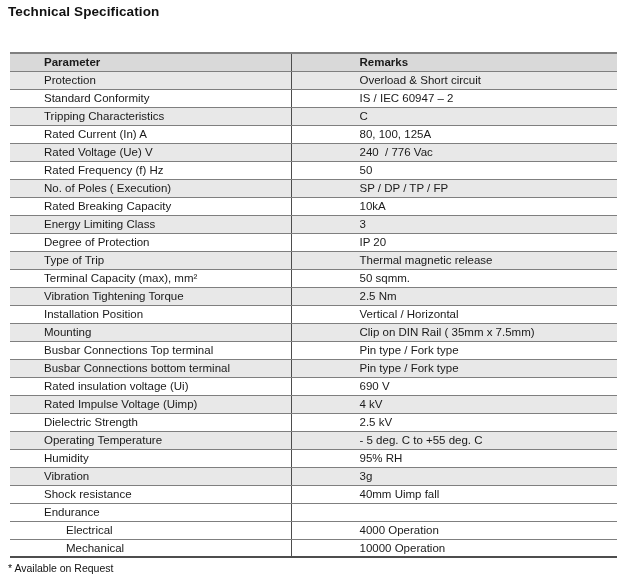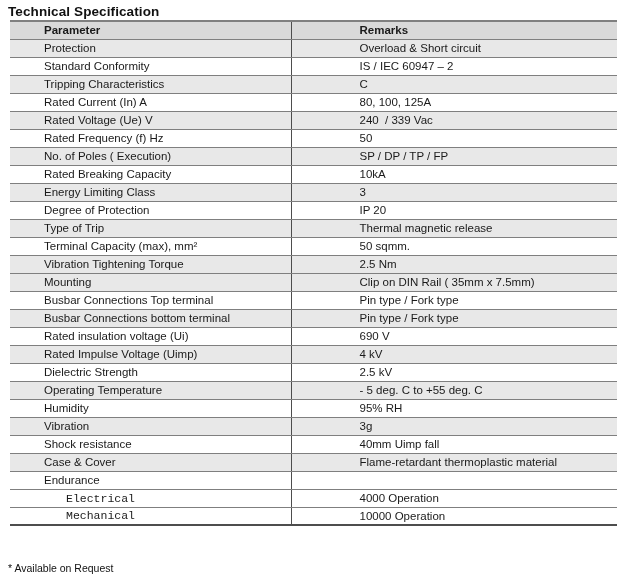--- a/index.html
+++ b/index.html
@@ -19,21 +19,21 @@
   }
   .page { position: relative; width: 624px; height: 582px; overflow: hidden; }
   .doc-title {
     position: absolute; top: 4px; left: 8px;
     margin: 0;
     font-size: 13.5px; font-weight: bold;
     color: #111111;
     letter-spacing: 0.1px;
   }
   table.spec-table {
-    position: absolute; top: 20px; left: 10px;
+    position: absolute; top: 52px; left: 10px;
     width: 607px;
     border-collapse: collapse;
     font-size: 11.5px;
     border-top: 2px solid var(--row-line);
     border-bottom: 2px solid var(--divider);
   }
   .spec-table th, .spec-table td {
     height: 18px;
     padding: 0;
     border-bottom: 1px solid var(--row-line);
@@ -49,21 +49,21 @@
   }
   .spec-table .col-remark {
     padding-left: 68px;
   }
   .spec-table thead th {
     background: var(--header-bg);
     font-weight: bold;
   }
   .spec-table tr.shaded td { background: var(--stripe-bg); }
   .spec-table td.bold { font-weight: normal; }
-  .spec-table td.indent { padding-left: 56px; font-family: Liberation Mono, monospace; }
+  .spec-table td.indent { padding-left: 56px; }
   .footnote {
     position: absolute; left: 8px; top: 562px;
     font-size: 10.5px;
     color: #111111;
   }
 </style>
 </head>
 <body>
 
 <div class="page">
@@ -88,21 +88,21 @@
         <tr class="shaded">
           <td class="col-param">Tripping Characteristics</td>
           <td class="col-remark">C</td>
         </tr>
         <tr>
           <td class="col-param">Rated Current (In) A</td>
           <td class="col-remark">80, 100, 125A</td>
         </tr>
         <tr class="shaded">
           <td class="col-param">Rated Voltage (Ue) V</td>
-          <td class="col-remark">240  / 339 Vac</td>
+          <td class="col-remark">240  / 776 Vac</td>
         </tr>
         <tr>
           <td class="col-param">Rated Frequency (f) Hz</td>
           <td class="col-remark">50</td>
         </tr>
         <tr class="shaded">
           <td class="col-param">No. of Poles ( Execution)</td>
           <td class="col-remark">SP / DP / TP / FP</td>
         </tr>
         <tr>
@@ -121,20 +121,24 @@
           <td class="col-param">Type of Trip</td>
           <td class="col-remark">Thermal magnetic release</td>
         </tr>
         <tr>
           <td class="col-param">Terminal Capacity (max), mm²</td>
           <td class="col-remark">50 sqmm.</td>
         </tr>
         <tr class="shaded">
           <td class="col-param">Vibration Tightening Torque</td>
           <td class="col-remark">2.5 Nm</td>
+        </tr>
+        <tr>
+          <td class="col-param">Installation Position</td>
+          <td class="col-remark">Vertical / Horizontal</td>
         </tr>
         <tr class="shaded">
           <td class="col-param">Mounting</td>
           <td class="col-remark">Clip on DIN Rail ( 35mm x 7.5mm)</td>
         </tr>
         <tr>
           <td class="col-param">Busbar Connections Top terminal</td>
           <td class="col-remark">Pin type / Fork type</td>
         </tr>
         <tr class="shaded">
@@ -162,24 +166,20 @@
           <td class="col-remark">95% RH</td>
         </tr>
         <tr class="shaded">
           <td class="col-param">Vibration</td>
           <td class="col-remark">3g</td>
         </tr>
         <tr>
           <td class="col-param">Shock resistance</td>
           <td class="col-remark">40mm Uimp fall</td>
         </tr>
-        <tr class="shaded">
-          <td class="col-param">Case &amp; Cover</td>
-          <td class="col-remark">Flame-retardant thermoplastic material</td>
-        </tr>
         <tr>
           <td class="col-param bold">Endurance</td>
           <td class="col-remark"></td>
         </tr>
         <tr>
           <td class="col-param indent">Electrical</td>
           <td class="col-remark">4000 Operation</td>
         </tr>
         <tr>
           <td class="col-param indent">Mechanical</td>

